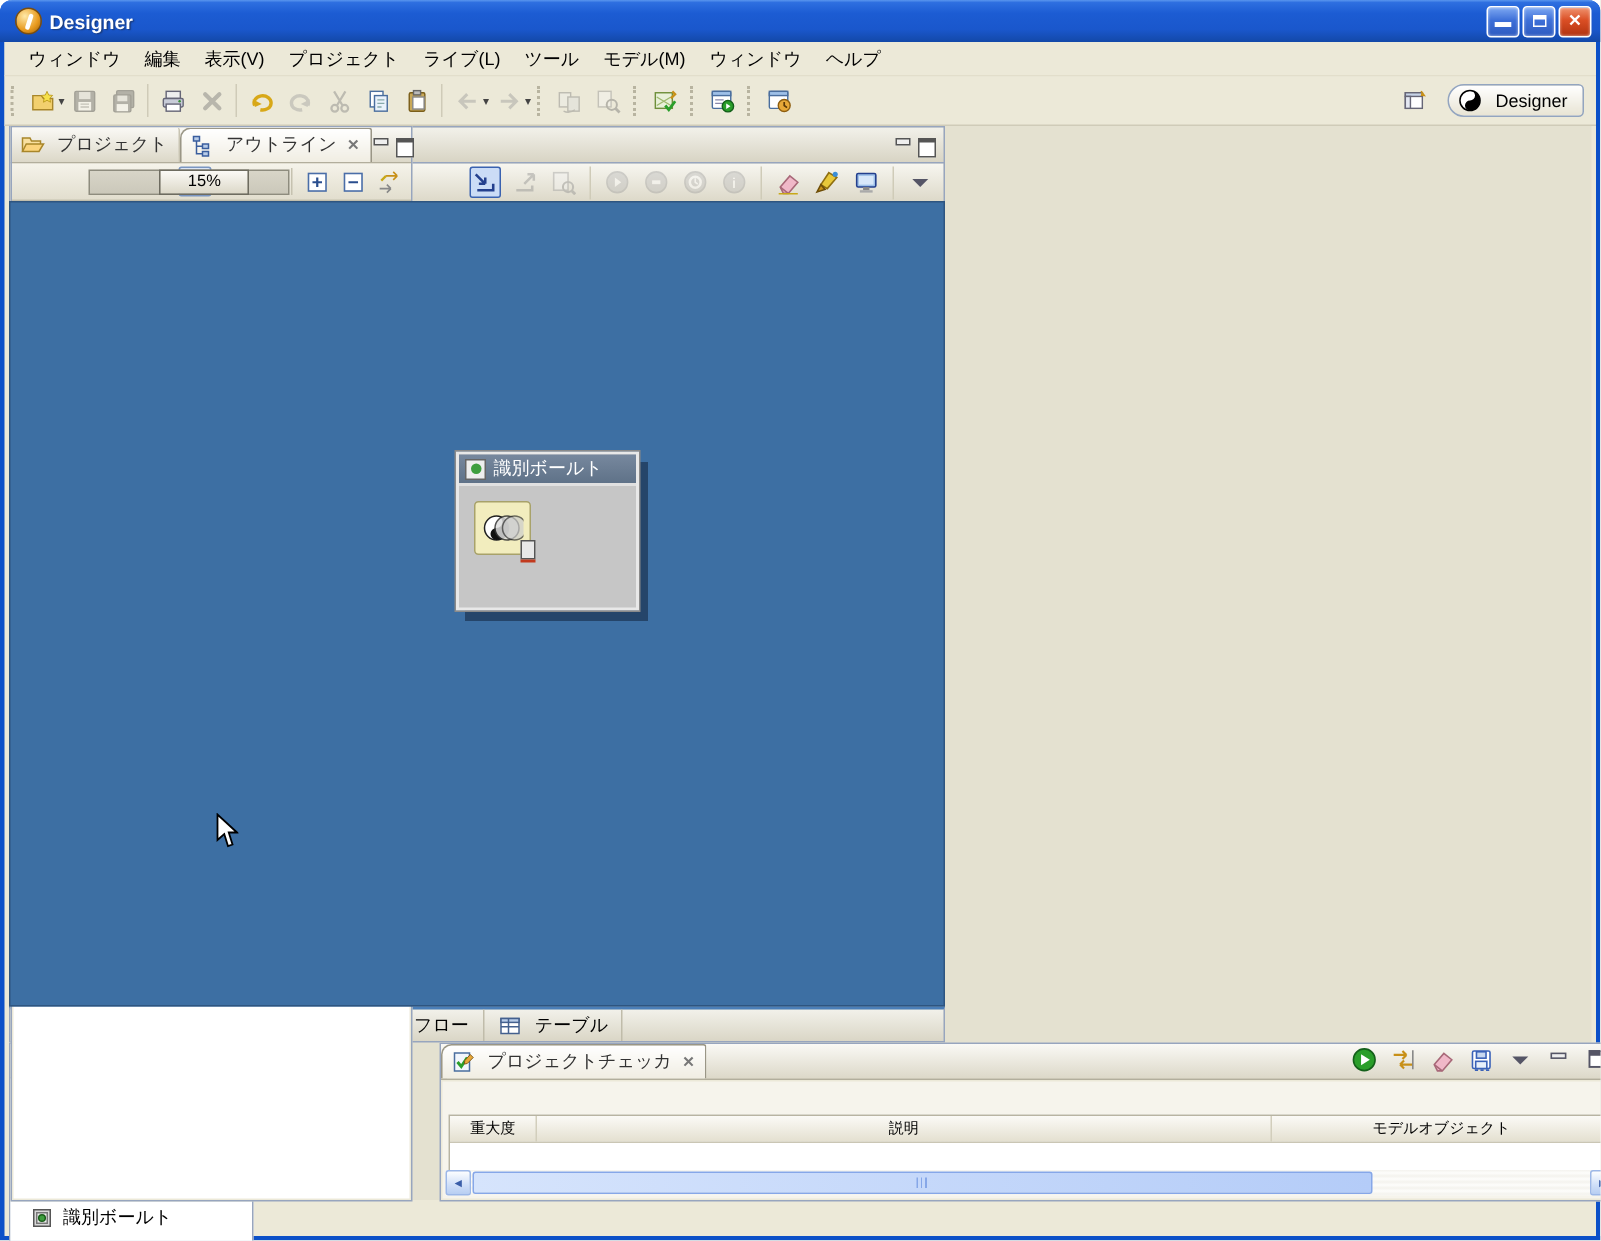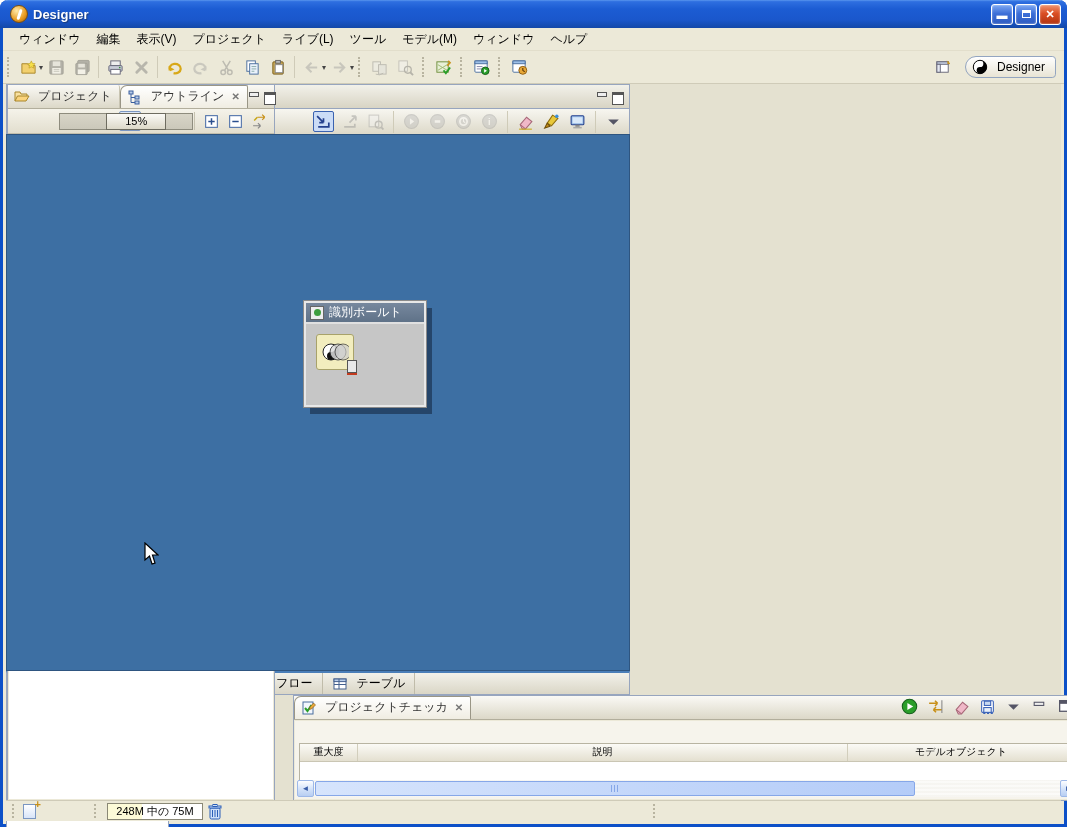--- a/index.html
+++ b/index.html
@@ -1139,30 +1139,13 @@
           <span class="sb-btn" style="left:0;">◄</span>
           <span class="sb-thumb" style="left:18px;width:600px;">
               <span class="gripper"></span>
             </span>
           <span class="sb-btn" style="left:auto;right:0;">►</span>
         </div>
       </div>
     </div>
   </div>
 
-  <div class="statusbar">
-    <span class="sb-grip"></span>
-    <span class="fastview"></span>
-    <span class="memory">
-      <span class="sb-grip"></span>
-      <span class="mem-box">248M 中の 75M</span>
-      <span class="trash">
-        <svg viewBox="0 0 16 17">
-            <rect x="3" y="5" width="10" height="11" rx="1.5" fill="#CFE0F8" stroke="#2A5EB8"></rect>
-            <rect x="2" y="3" width="12" height="2" fill="#CFE0F8" stroke="#2A5EB8"></rect>
-            <rect x="6" y="1.5" width="4" height="2" fill="#CFE0F8" stroke="#2A5EB8"></rect>
-            <path d="M5.5 7 v7 M8 7 v7 M10.5 7 v7" stroke="#2A5EB8"></path>
-          </svg>
-      </span>
-    </span>
-    <span class="sb-grip" style="margin-left:430px;"></span>
-  </div>
 </div>
 
 </body></html>

